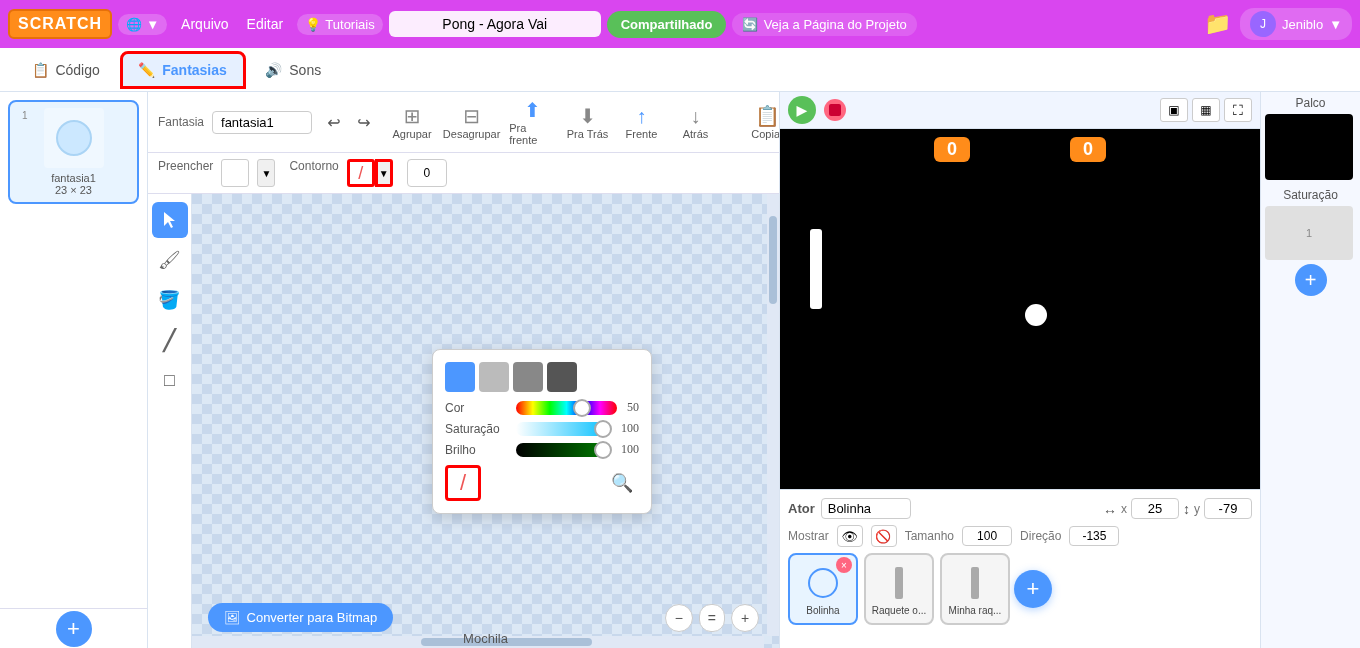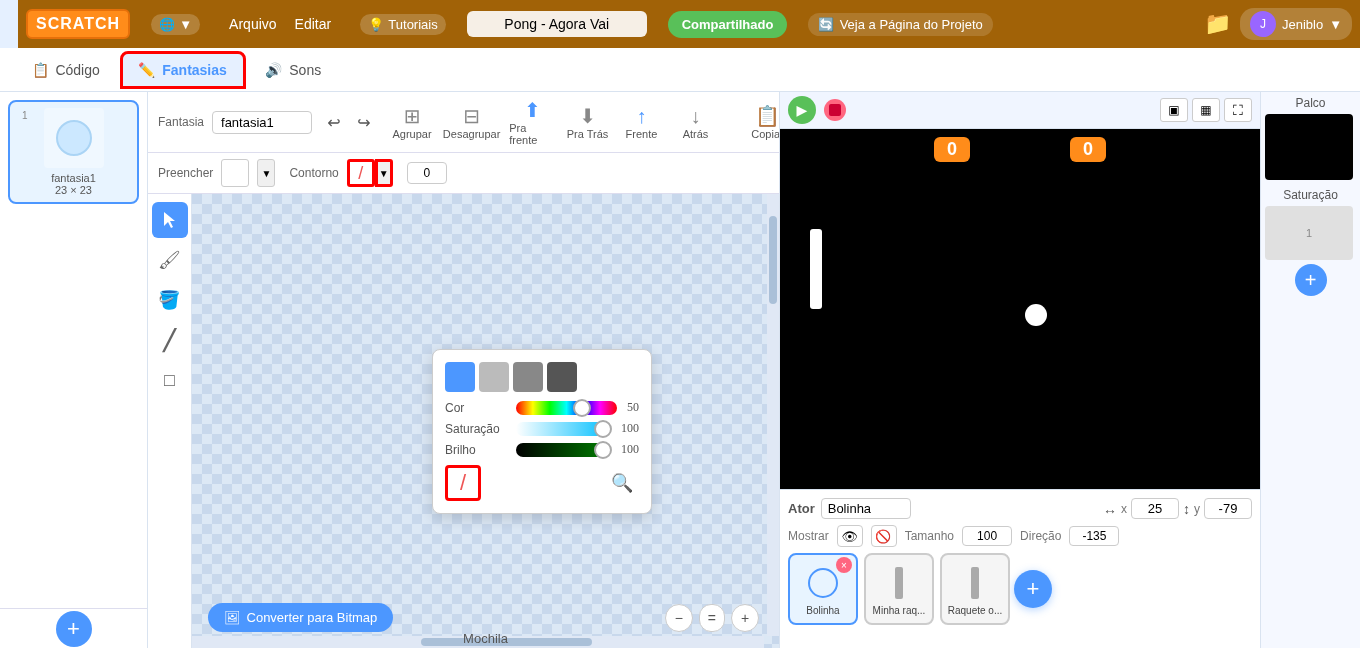--- a/index.html
+++ b/index.html
@@ -1,21 +1,21 @@
 <!DOCTYPE html>
 <html><head>
   <meta charset="utf-8">
   <style>
     * { box-sizing: border-box; margin: 0; padding: 0; font-family: 'Segoe UI', Arial, sans-serif; }
     body { width: 1360px; height: 648px; overflow: hidden; background: #e5f0ff; }
 
     
     .topbar {
       display: flex; align-items: center; height: 48px;
-      background: #a16207; padding: 0 8px; gap: 21px; margin-left: 18px;
+      background: #d946ef; padding: 0 8px; gap: 6px;
     }
     .scratch-logo {
       background: #ff8c1a; border-radius: 6px; padding: 4px 8px;
       font-weight: 900; font-size: 16px; color: #fff; letter-spacing: 1px;
       border: 2px solid #e6700a;
     }
     .globe-btn {
       display: flex; align-items: center; gap: 4px;
       background: rgba(255,255,255,0.2); border-radius: 12px;
       padding: 3px 8px; cursor: pointer; color: #fff; font-size: 13px;
@@ -23,21 +23,21 @@
     .topbar-menu {
       display: flex; align-items: center; gap: 2px;
     }
     .topbar-menu span {
       color: #fff; font-size: 14px; padding: 4px 8px; cursor: pointer;
       border-radius: 4px;
       text-align: right;
     }
     .project-name-input {
       background: rgba(255,255,255,0.9); border: none; border-radius: 6px;
-      padding: 5px 12px; font-size: 14px; width: 180px; text-align: center;
+      padding: 5px 12px; font-size: 14px; width: 212px; text-align: center;
       outline: none;
     }
     .share-btn {
       background: #59c059; color: #fff; border: none; border-radius: 14px;
       padding: 6px 14px; font-size: 13px; font-weight: bold; cursor: pointer;
     }
     .page-btn {
       display: flex; align-items: center; gap: 5px;
       background: rgba(255,255,255,0.15); border-radius: 12px;
       padding: 4px 10px; color: #fff; font-size: 13px; cursor: pointer;
@@ -564,21 +564,21 @@
         <div class="toolbar-action">
           <span class="icon">📋</span>
           <span>Copiar</span>
         </div>
 
       </div>
       <div style="width:1px;height:28px;background:#dde;margin:0 4px;"></div>
 
     </div>
 
-    <div style="display:flex;align-items:center;padding:6px 10px;background:#fff;border-bottom:1px solid #dde;gap:8px;">
+    <div style="display:flex;padding:6px 10px;background:#fff;border-bottom:1px solid #dde;gap:8px;">
       <span class="toolbar-label">Preencher</span>
       <div class="color-swatch"></div>
       <div class="color-dropdown">▼</div>
       <span class="contorno-label">Contorno</span>
 
       <div class="contorno-swatch-wrap">
         <div class="contorno-swatch red-outline" style="border-color:red;">
           <span class="slash-icon">/</span>
         </div>
         <div class="contorno-arrow red-outline" style="border-color:red;border-left:none;">▼</div>
@@ -750,28 +750,28 @@
                 <circle cx="18" cy="18" r="14" fill="none" stroke="#4c97ff" stroke-width="2"></circle>
               </svg>
             </div>
             <span class="sprite-name">Bolinha</span>
           </div>
 
           <div class="sprite-card inactive">
             <div class="sprite-thumb">
               <div style="width:8px;height:32px;background:#aaa;border-radius:2px;"></div>
             </div>
-            <span class="sprite-name">Minha raq...</span>
+            <span class="sprite-name">Raquete o...</span>
           </div>
 
           <div class="sprite-card inactive">
             <div class="sprite-thumb">
               <div style="width:8px;height:32px;background:#aaa;border-radius:2px;"></div>
             </div>
-            <span class="sprite-name">Raquete o...</span>
+            <span class="sprite-name">Minha raq...</span>
           </div>
         </div>
         <button class="add-sprite-float">+</button>
       </div>
     </div>
   </div>
 
   <div class="palco-panel">
     <span class="palco-title">Palco</span>
     <div class="palco-thumb"></div>

